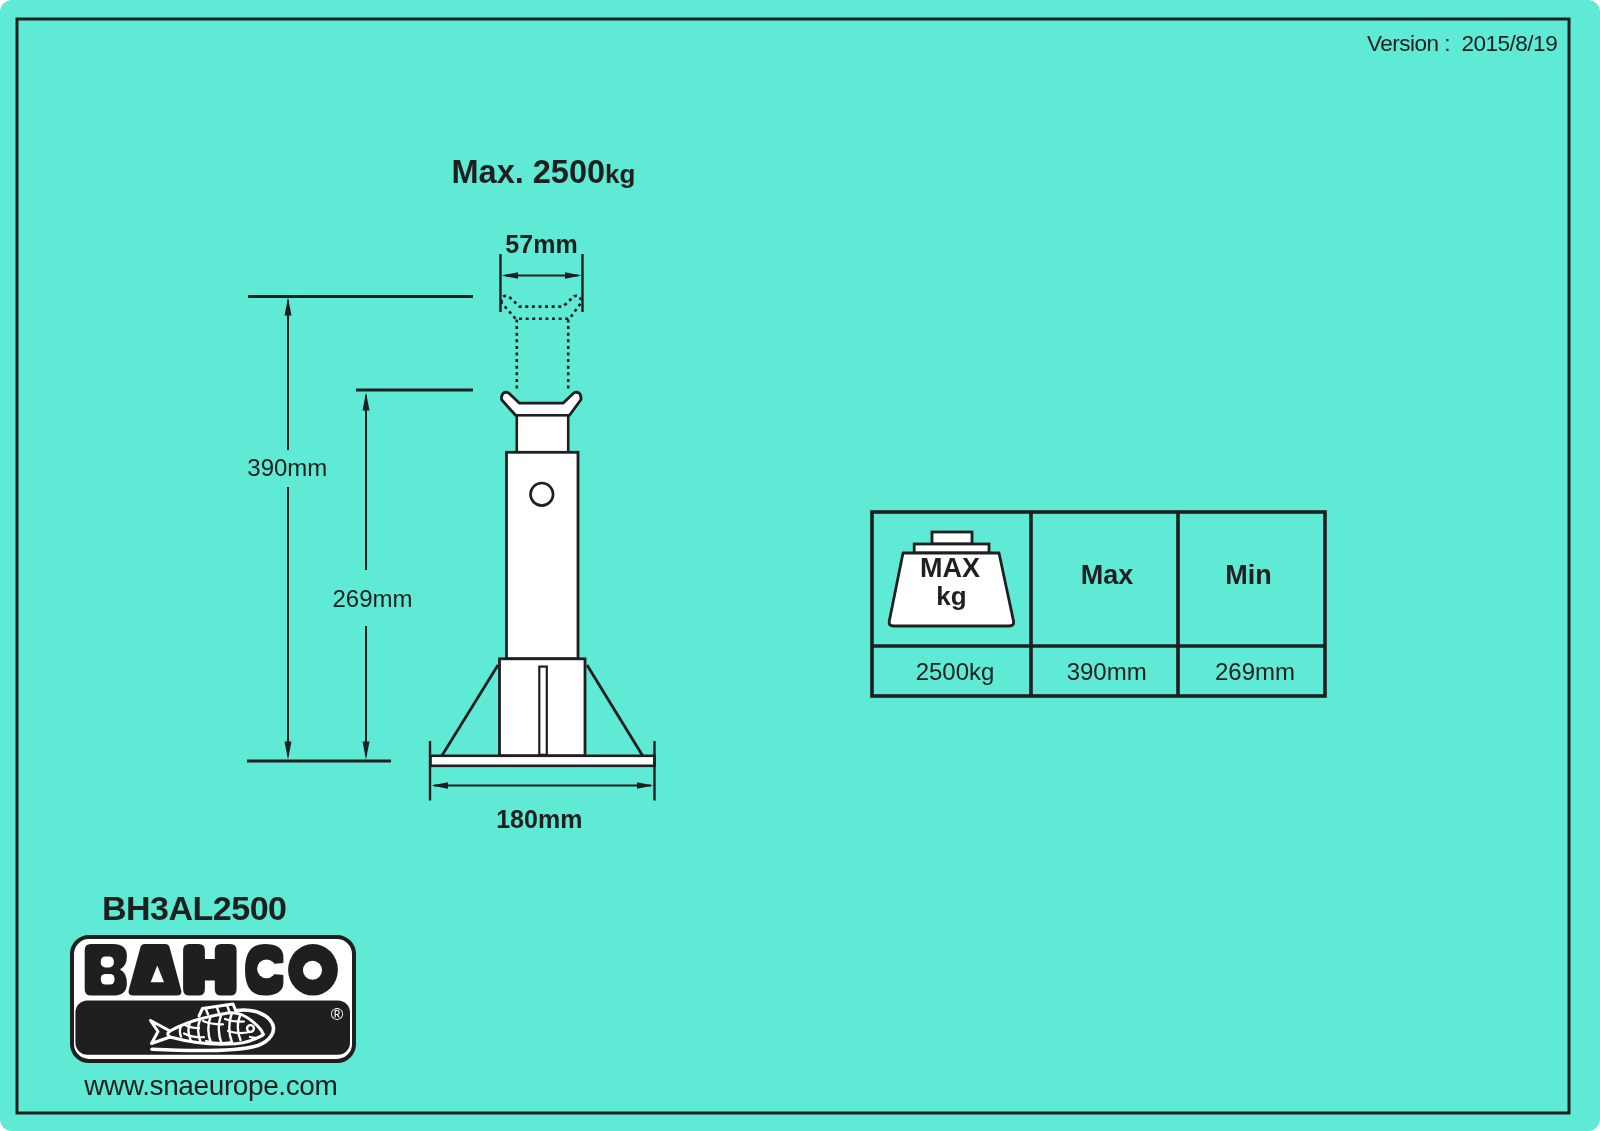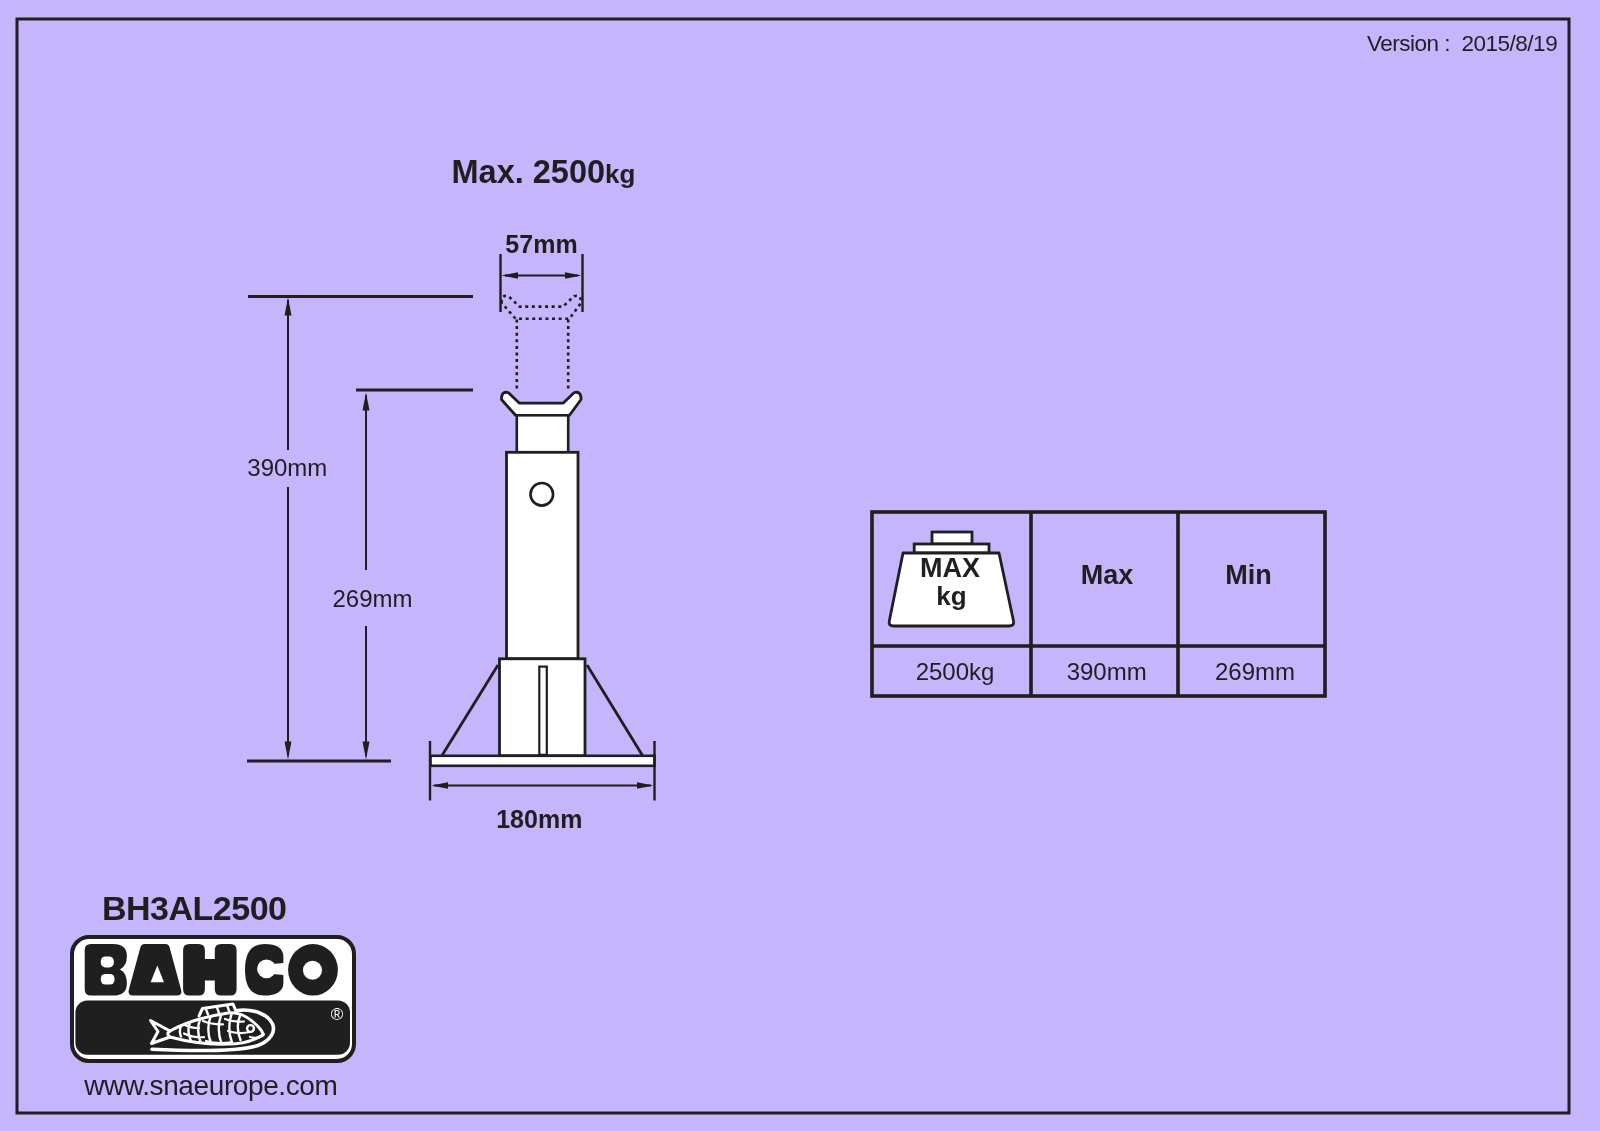--- a/index.html
+++ b/index.html
@@ -1,17 +1,17 @@
 <!DOCTYPE html>
 <html><head>
 <meta charset="utf-8">
 <style>
   html,body{margin:0;padding:0;background:#ffffff;-webkit-font-smoothing:antialiased;}
-  .page{position:relative;width:1600px;height:1131px;background:#c4b5fd;overflow:hidden;
-        font-family:"Liberation Sans", sans-serif;}
+  .page{position:relative;width:1600px;height:1131px;background:#5eead4;overflow:hidden;
+        font-family:"Liberation Sans", sans-serif;border-radius:12px;}
   svg text{font-family:"Liberation Sans", sans-serif;}
 </style>
 </head>
 <body>
 <div class="page">
 <svg width="1600" height="1131" viewBox="0 0 1600 1131" fill="#1f1f1f">
 
   <rect x="17" y="19" width="1552" height="1094" fill="none" stroke="#1f1f1f" stroke-width="3"></rect>
 
   <text fill="#1f1f1f" x="1367" y="51.3" font-size="22.5" letter-spacing="-0.5" xml:space="preserve">Version :  2015/8/19</text>

